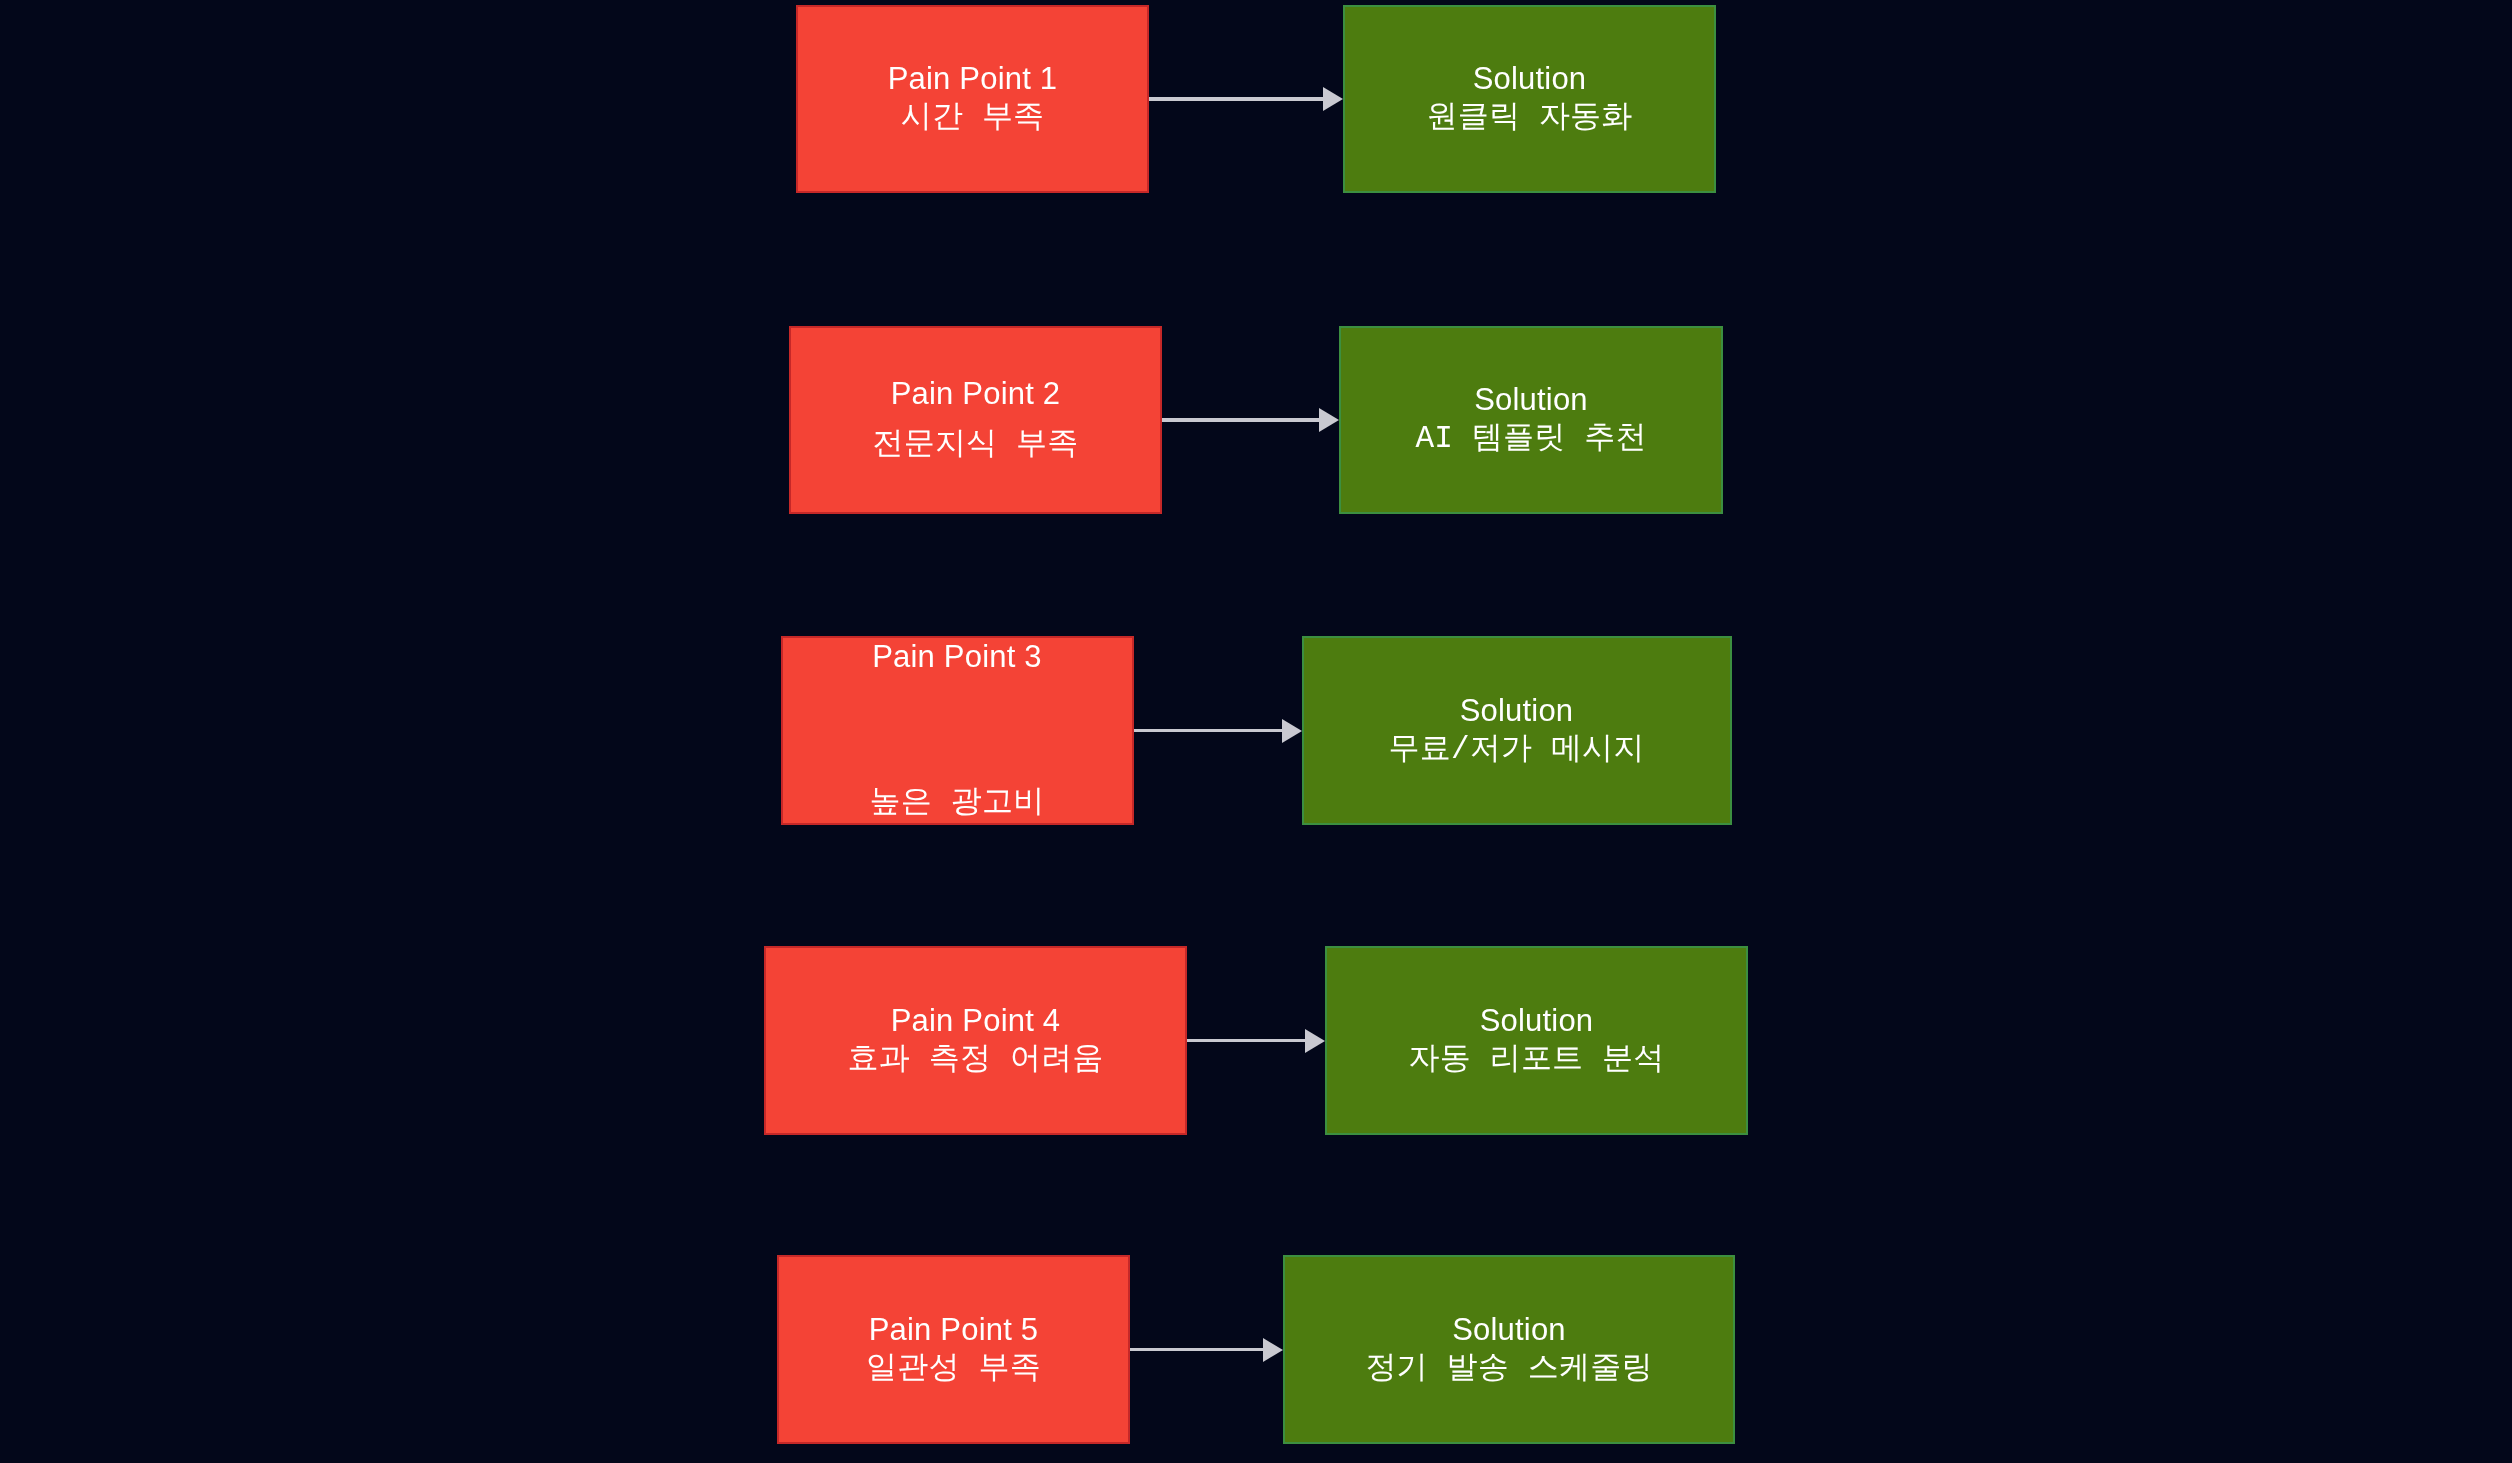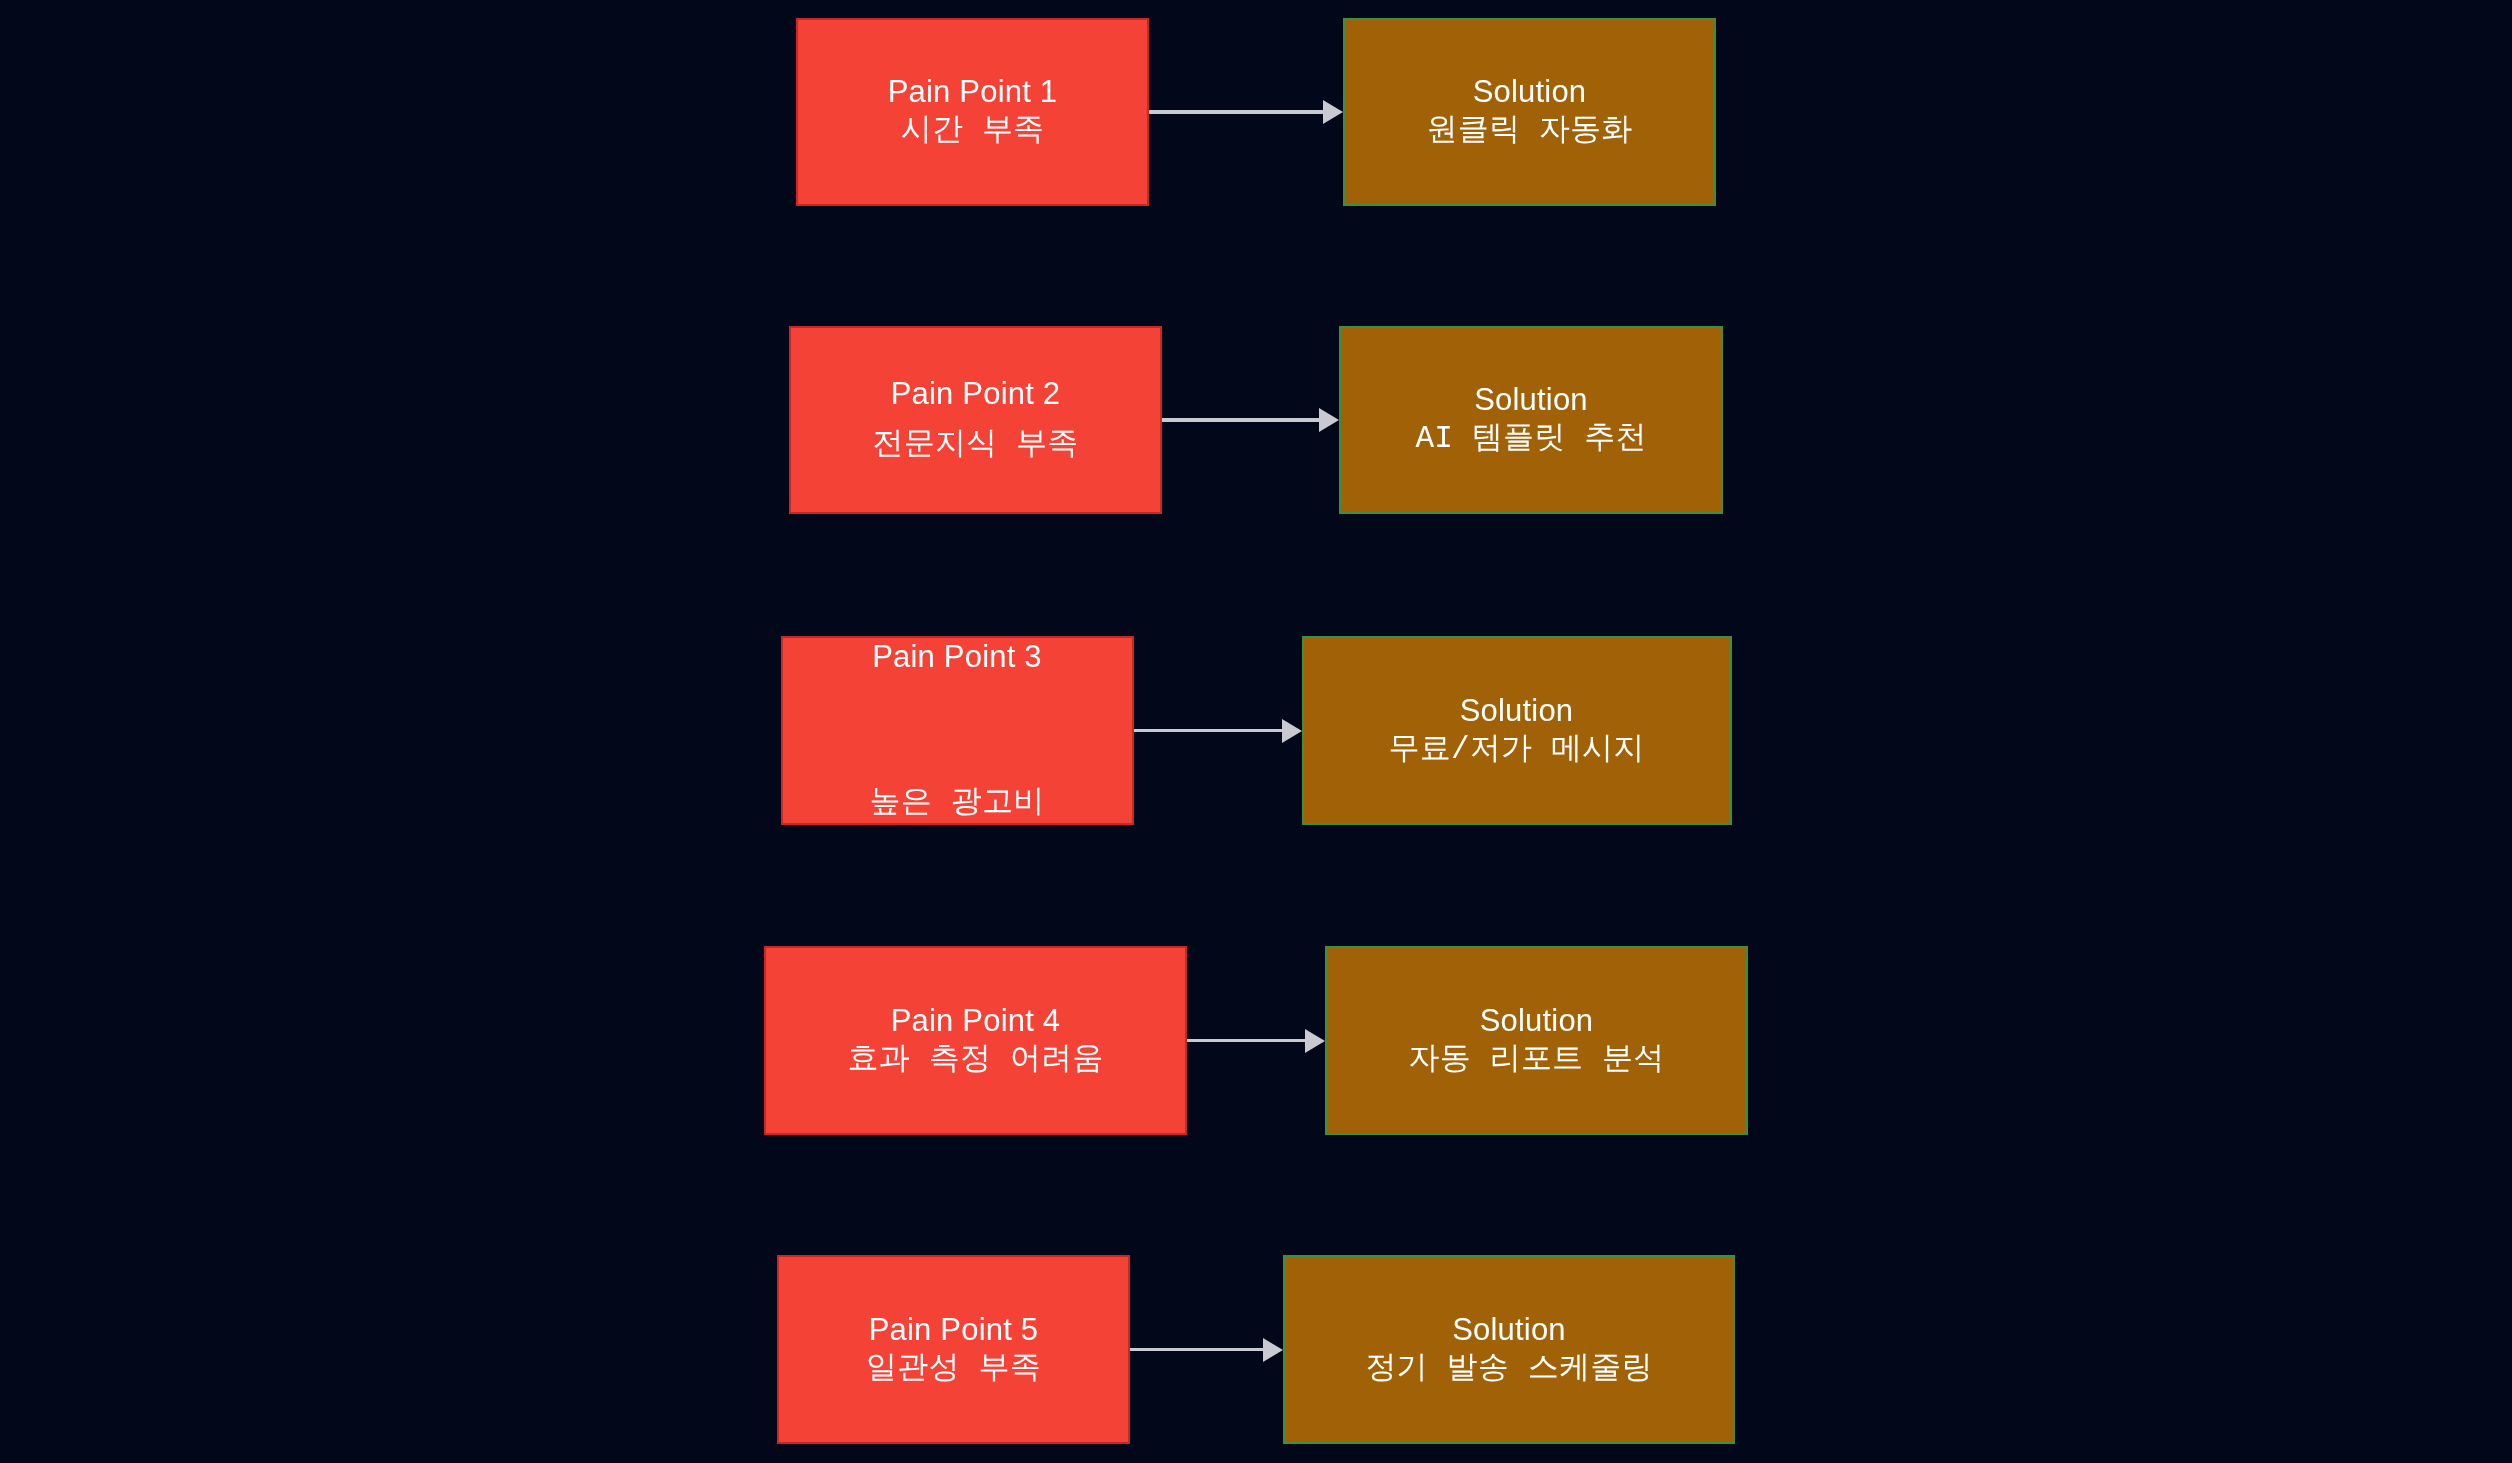--- a/index.html
+++ b/index.html
@@ -41,21 +41,21 @@
 
   .node .line1 { display: block; }
   .node .line2 { display: block; font-family: Liberation Mono, monospace; }
 
   .node.pain {
     background: #f44336;
     border: 2.8px solid #c62828;
   }
 
   .node.solution {
-    background: #a16207;
+    background: #4d7c0f;
     border: 2.8px solid #3c8f40;
   }
 
   .connector {
     position: relative;
     height: 37px;
     display: flex;
     align-items: center;
     justify-content: center;
     flex: none;
@@ -72,21 +72,21 @@
     border-bottom: 12px solid transparent;
     border-left: 20.3px solid #c9c9d1;
     flex: none;
   }
 </style>
 </head>
 <body>
 
 <div id="canvas">
 
-  <div class="row" style="top:18px; height:188px;">
+  <div class="row" style="top:5px; height:188px;">
     <div class="node pain" style="width:353px; height:188px;">
       <span class="line1">Pain Point 1</span>
       <span class="line2">시간 부족</span>
     </div>
     <div class="connector" style="width:194px;">
       <span class="shaft"></span>
       <span class="head"></span>
     </div>
     <div class="node solution" style="width:373px; height:188px;">
       <span class="line1">Solution</span>

